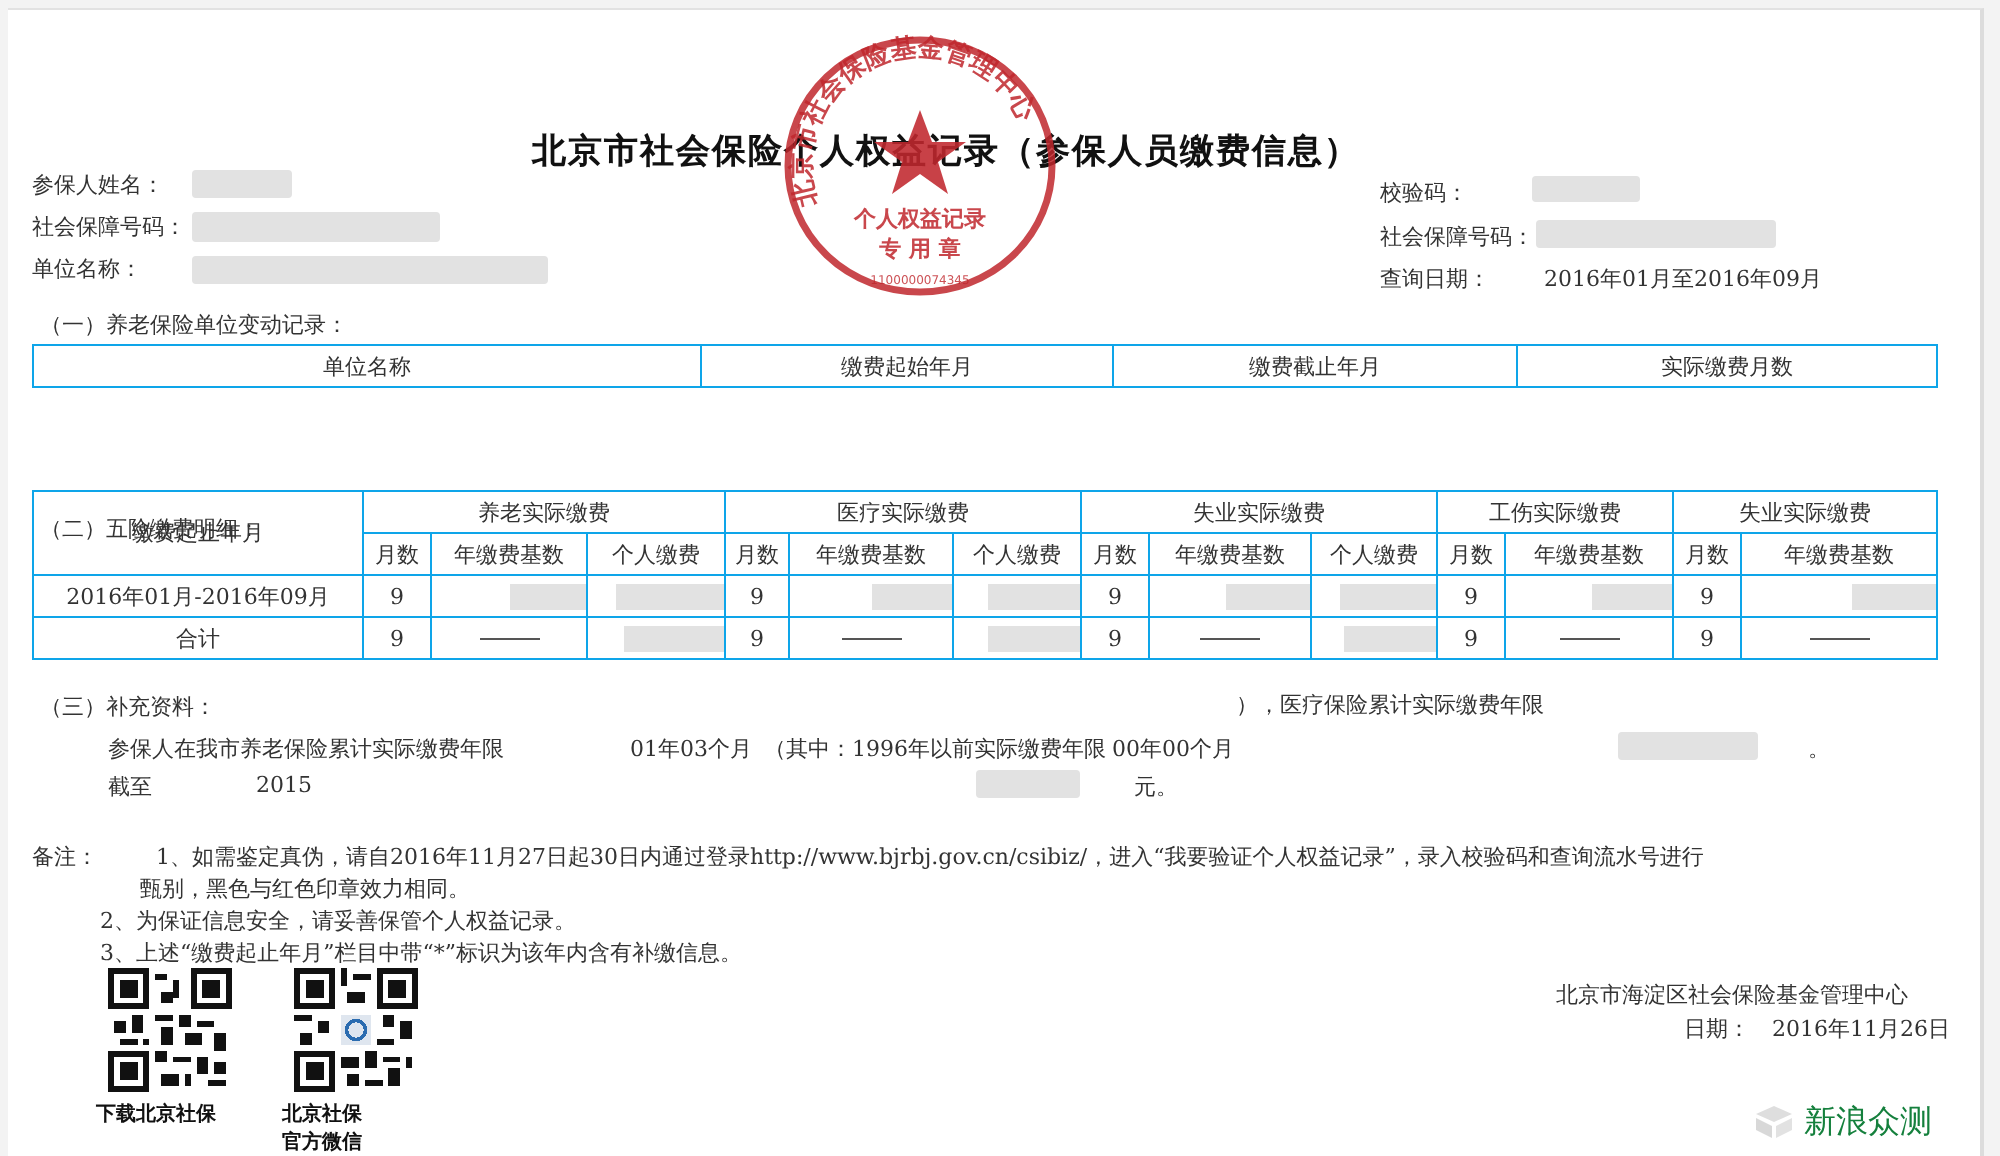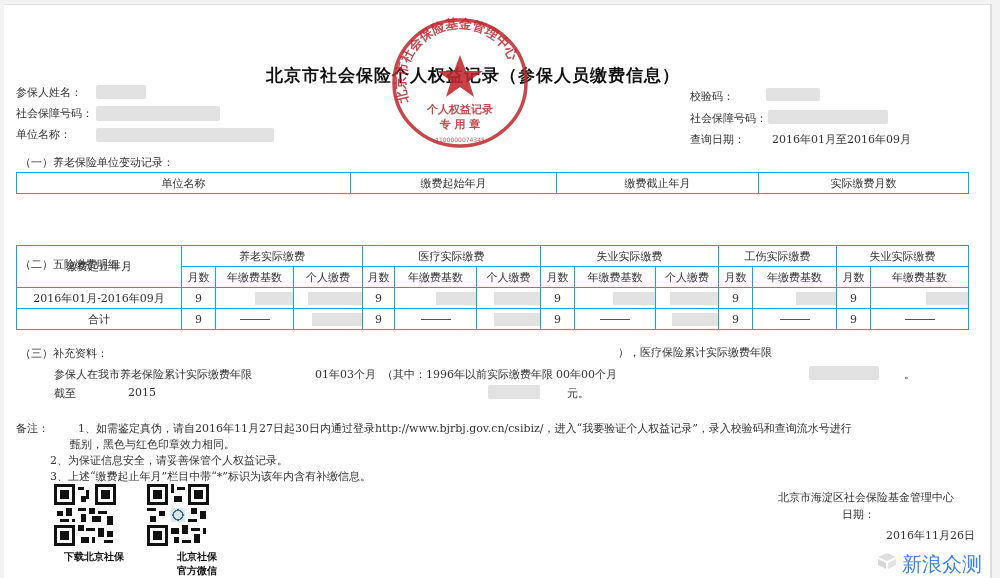--- a/index.html
+++ b/index.html
@@ -19,22 +19,22 @@
   }
   .lbl { font-size:11px; color:#333; }
   .redact { position:absolute; background:#e2e2e2; border-radius:2px; }
   table.t { position:absolute; border-collapse:collapse; table-layout:fixed; font-size:11px; color:#333; }
   table.t td { border:1px solid #0ea5e9; text-align:center; padding:0; height:20px; vertical-align:middle; position:relative; }
   .cellred { display:inline-block; background:#e2e2e2; height:13px; vertical-align:middle; }
   .dash { display:inline-block; width:30px; border-top:1px solid #555; vertical-align:middle; }
   .note { font-size:11px; color:#333; }
   .stamp { position:absolute; left:376px; top:6px; width:160px; height:142px; }
   .qr { position:absolute; width:62px; height:62px; background:#fff; }
-  .qrlbl { font-family:"DejaVu Sans","Liberation Sans",sans-serif; font-size:10px; color:#111; text-align:right; font-weight:bold; }
-  .wm { font-family:Liberation Mono, monospace; font-size:20px; color:#3b82f6; }
+  .qrlbl { font-family:"DejaVu Sans","Liberation Sans",sans-serif; font-size:10px; color:#111; text-align:left; font-weight:bold; }
+  .wm { font-family:Liberation Mono, monospace; font-size:16px; color:#15803d; }
 </style>
 </head>
 <body>
 
 <div class="page">
 
   <div class="abs title">北京市社会保险个人权益记录（参保人员缴费信息）</div>
 
   <svg class="stamp" viewBox="0 0 160 142">
     <defs>
@@ -244,21 +244,21 @@
       <rect x="19" y="15" width="1" height="2"></rect>
     </g>
     <rect x="8" y="8" width="5" height="5" fill="#dfe6ef"></rect>
     <circle cx="10.5" cy="10.5" r="1.6" fill="none" stroke="#2b6cb0" stroke-width="0.6"></circle>
   </svg>
   <div class="abs qrlbl" style="left:137px;top:545px;width:76px;">北京社保</div>
   <div class="abs qrlbl" style="left:137px;top:559px;width:76px;">官方微信</div>
 
   <div class="abs lbl" style="left:774px;top:485px;">北京市海淀区社会保险基金管理中心</div>
   <div class="abs lbl" style="left:838px;top:502px;">日期：</div>
-  <div class="abs lbl" style="left:882px;top:502px;margin-top:21px;">2016年11月26日</div>
+  <div class="abs lbl" style="left:882px;top:502px;">2016年11月26日</div>
 
   <svg class="abs" style="left:872px;top:547px;width:22px;height:18px;" viewBox="0 0 22 18">
     <path d="M2 5 L11 1 L20 5 L11 9 Z" fill="#dedede"></path>
     <path d="M2 7 L10 11 L10 17 L2 13 Z" fill="#d8d8d8"></path>
     <path d="M12 11 L20 7 L20 13 L12 17 Z" fill="#e2e2e2"></path>
   </svg>
   <div class="abs wm" style="left:898px;top:546px;">新浪众测</div>
 </div>
 
 </body></html>

